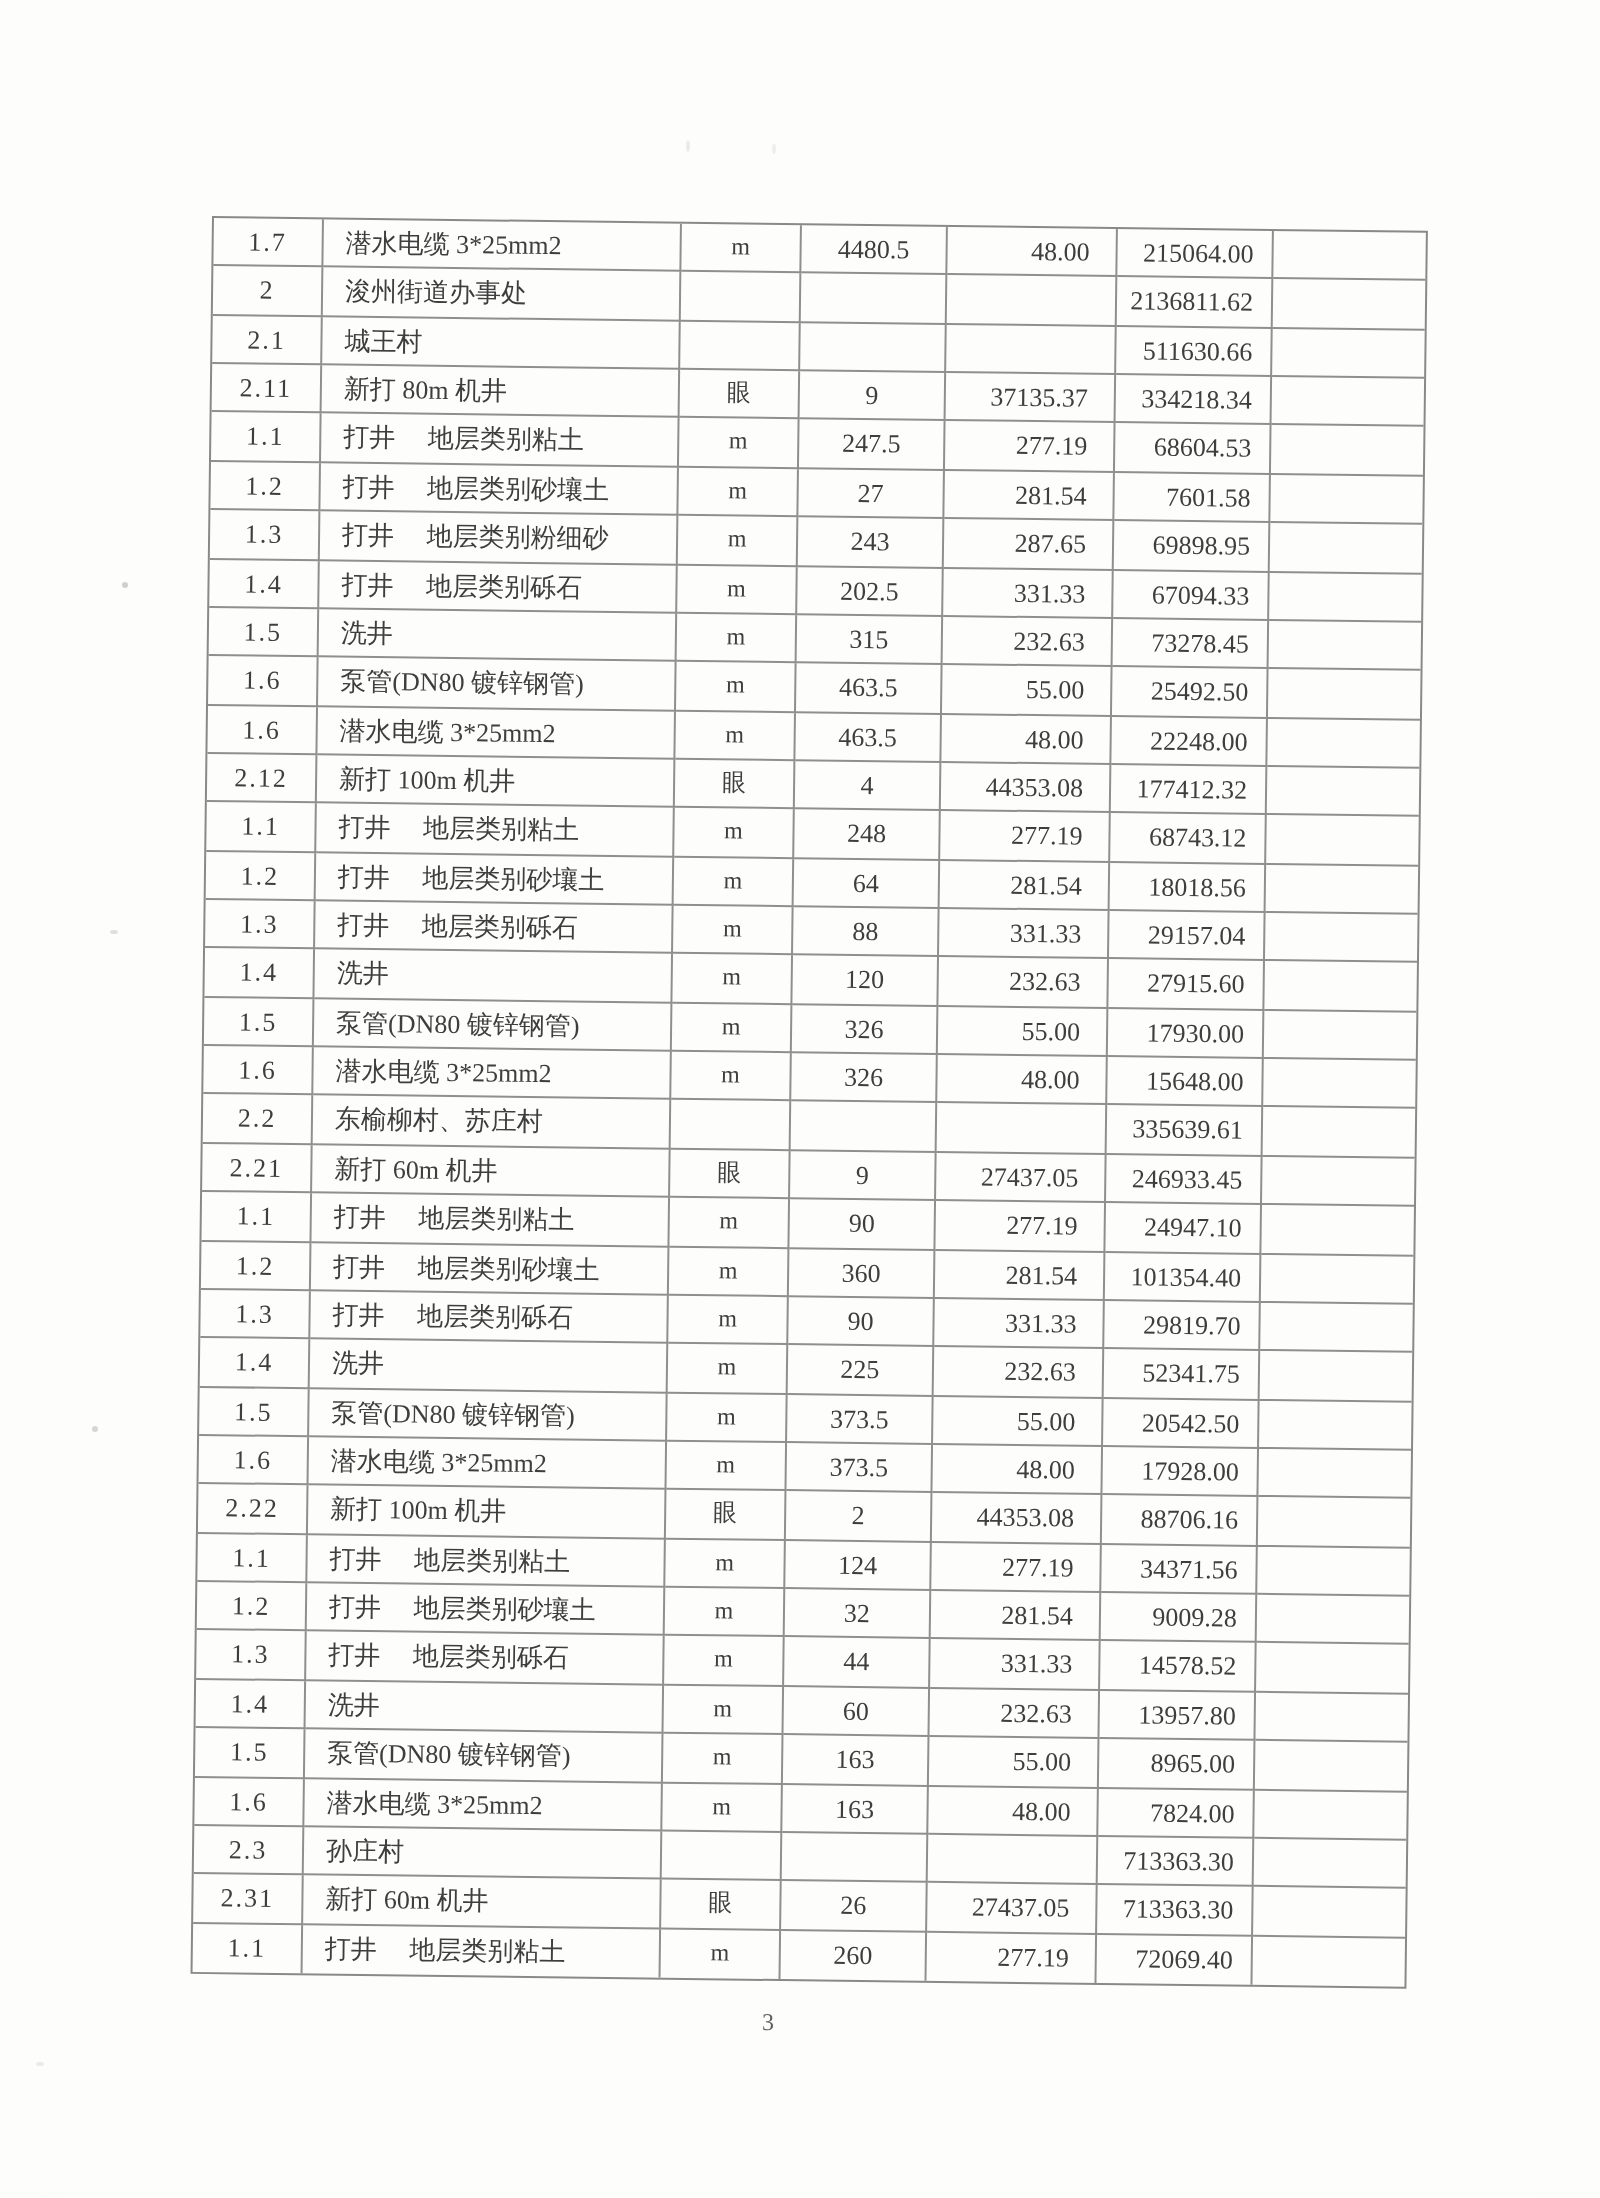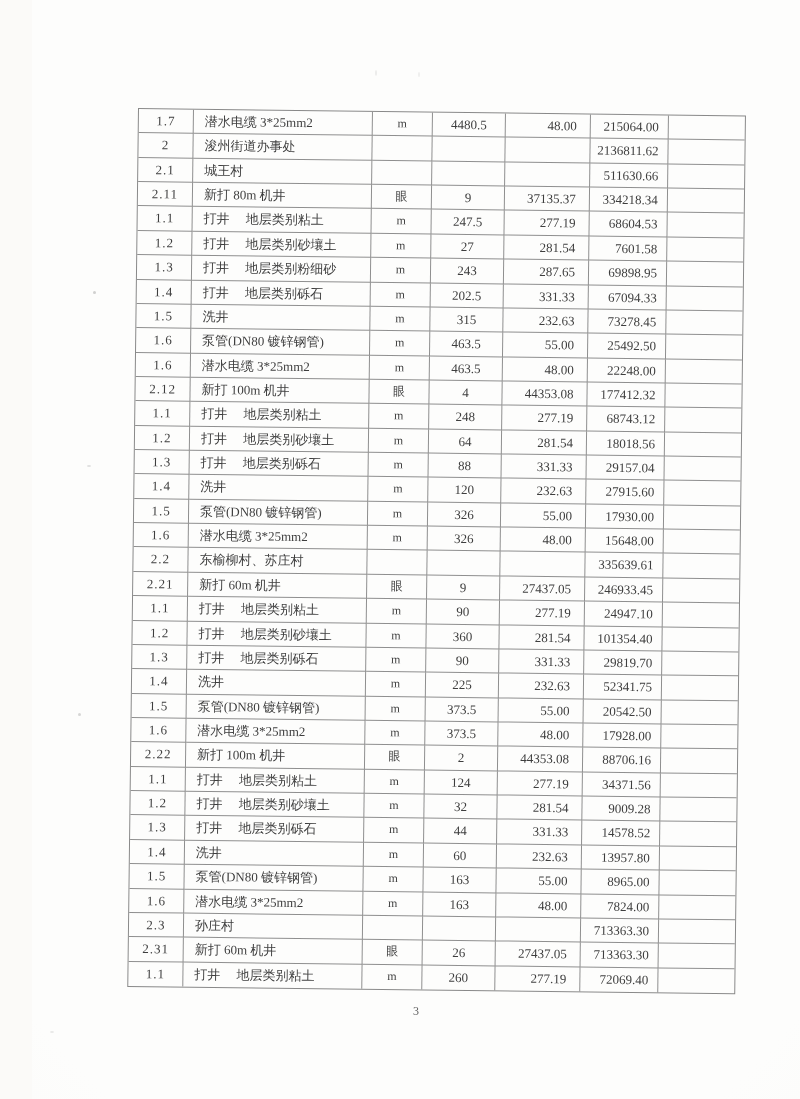--- a/index.html
+++ b/index.html
@@ -4,21 +4,20 @@
 <style>
   html,body{margin:0;padding:0;}
   body{
     width:800px;height:1099px;position:relative;overflow:hidden;
     background:#fbfaf8;
     font-family:"Liberation Serif","DejaVu Serif",serif;
   }
   .page{
     position:absolute;inset:0;
     background:radial-gradient(130% 120% at 50% 45%, #fdfdfc 55%, #f5f4f1 100%);
-    margin-left:32px;
   }
   
   .table-wrap{
     position:absolute;left:106px;top:108px;width:606px;
     transform:rotate(0.7deg);transform-origin:0 0;
     border:1px solid #898989;
     background:transparent;
   }
   .row{
     display:grid;

